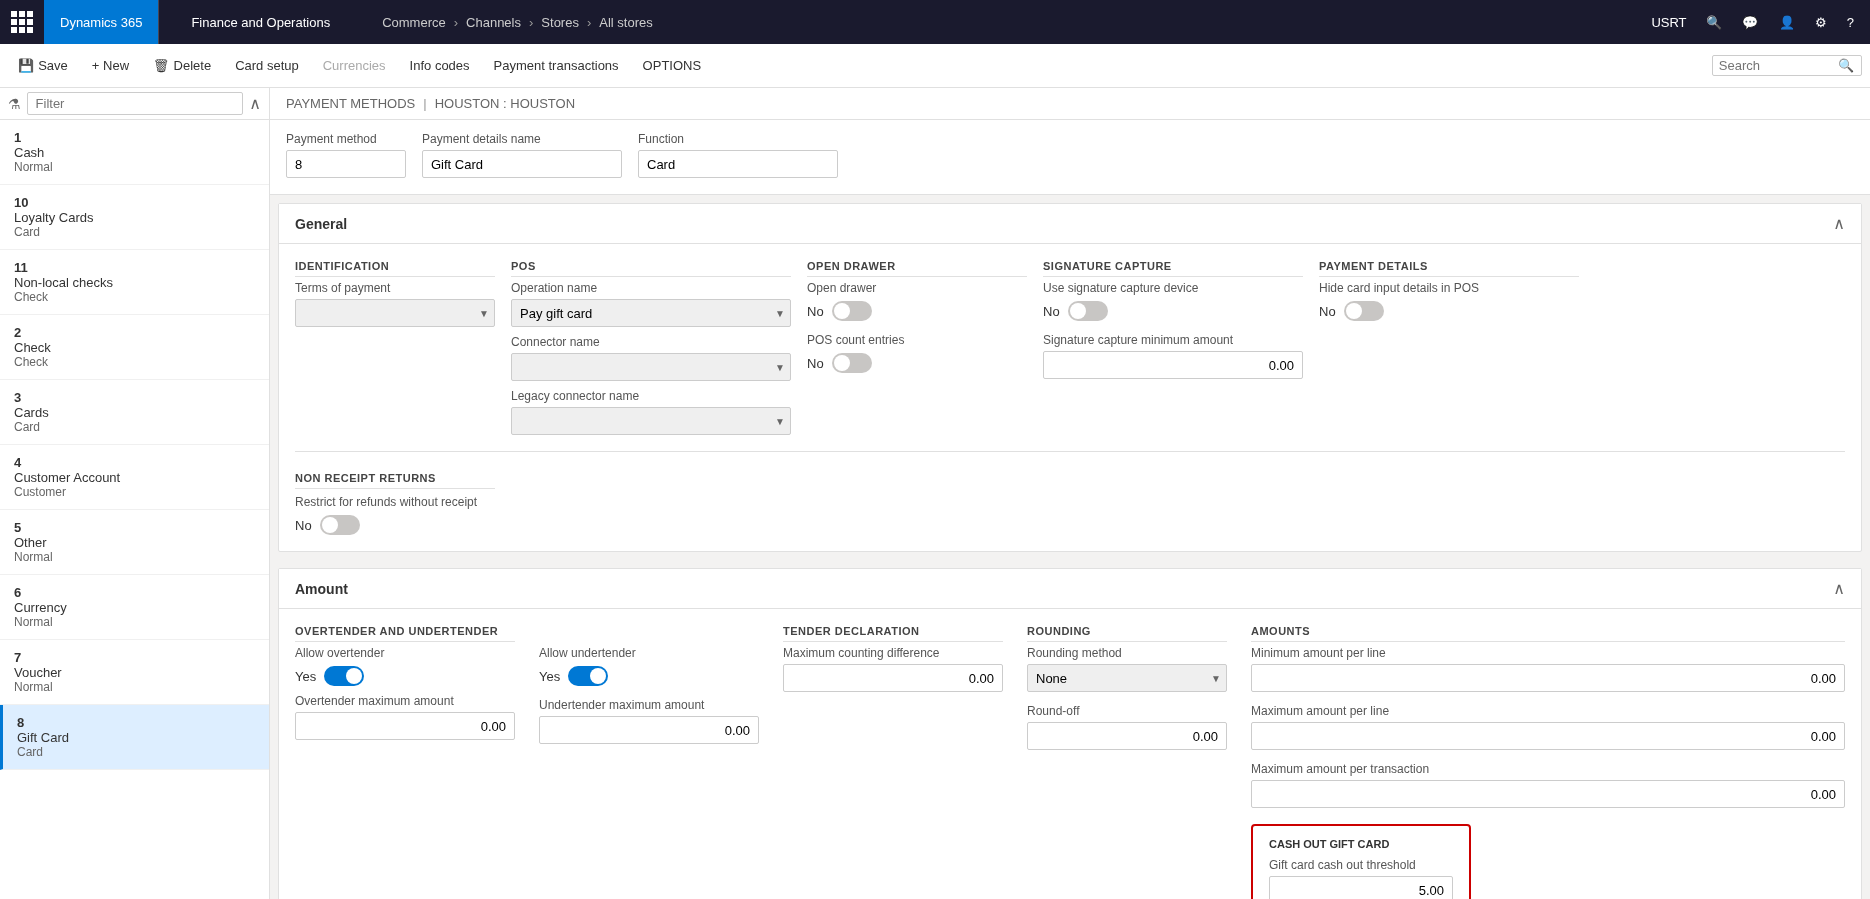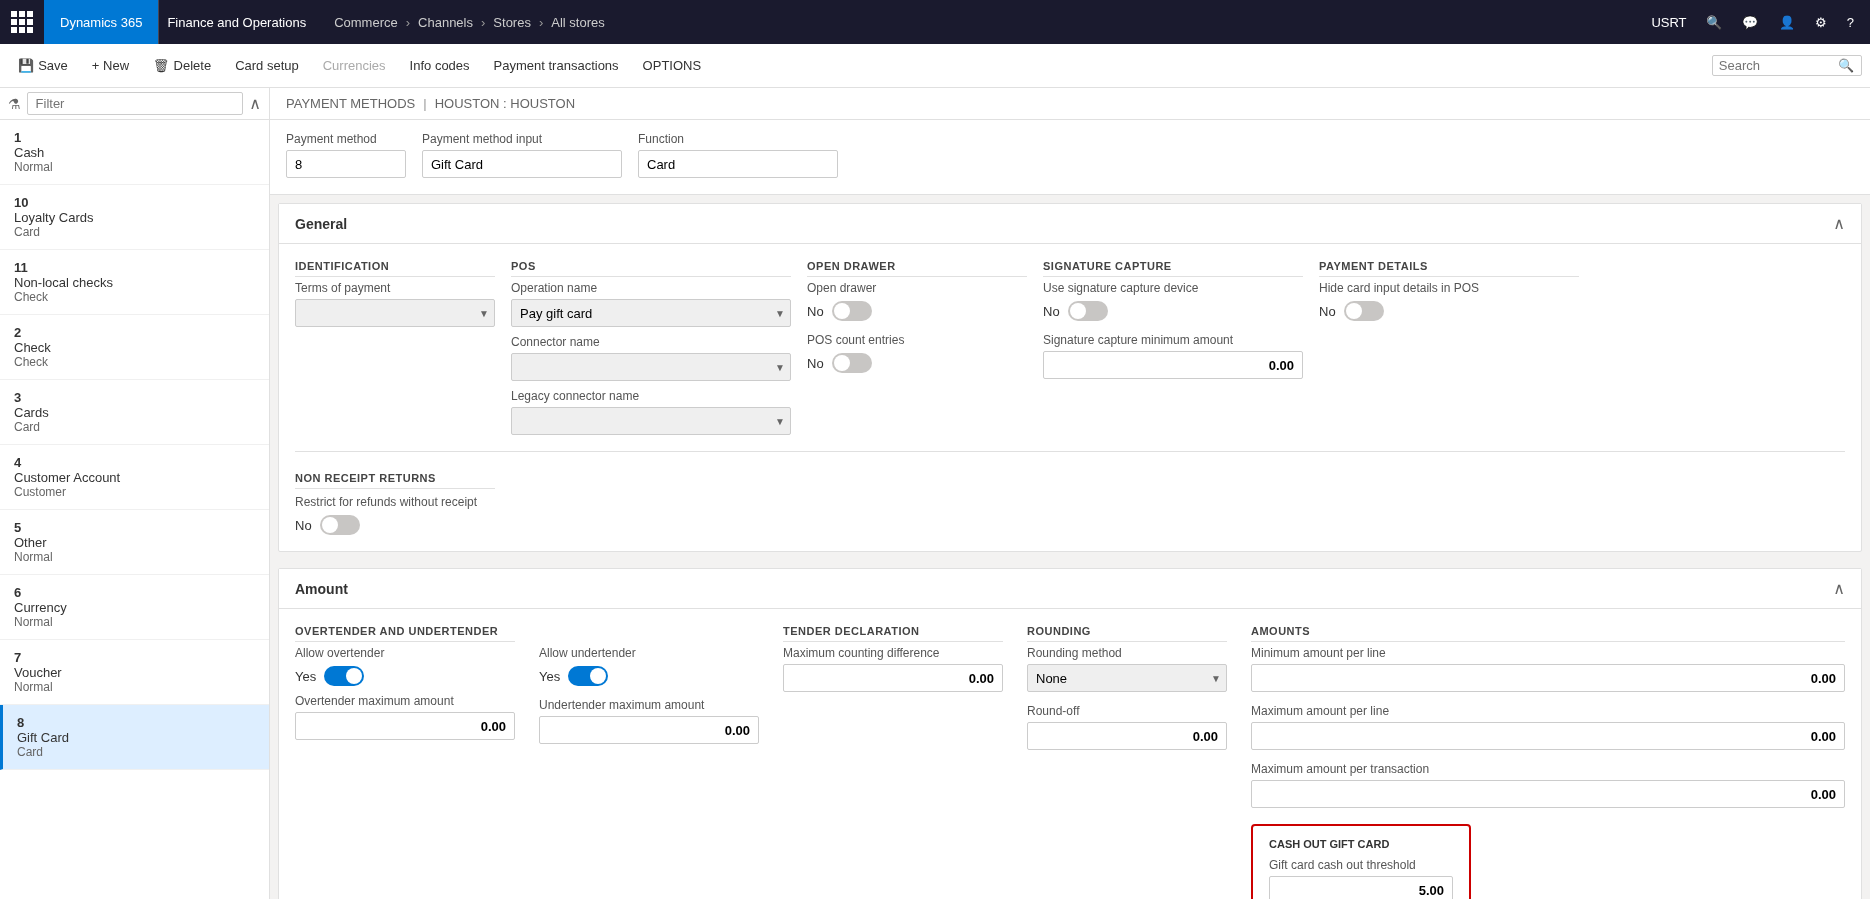--- a/index.html
+++ b/index.html
@@ -4,21 +4,21 @@
   <style>
     * { box-sizing: border-box; margin: 0; padding: 0; font-family: 'Segoe UI', Arial, sans-serif; font-size: 13px; }
     body { background: #f3f2f1; overflow: hidden; }
 
     
     .top-nav { display: flex; align-items: center; background: #1a1a2e; height: 44px; color: white; }
     .nav-waffle { background: #1a1a2e; width: 44px; height: 44px; display: flex; align-items: center; justify-content: center; cursor: pointer; }
     .nav-waffle-icon { display: grid; grid-template-columns: repeat(3,6px); gap: 2px; }
     .nav-waffle-icon span { width: 6px; height: 6px; background: white; display: block; }
     .nav-brand { background: #0078d4; padding: 0 16px; height: 44px; display: flex; align-items: center; font-size: 15px; font-weight: 400; color: white; white-space: nowrap; }
-    .nav-app { padding: 0 8px; height: 44px; display: flex; align-items: center; font-size: 15px; color: white; border-left: 1px solid rgba(255,255,255,0.2); }
+    .nav-app { padding: 0 32px; height: 44px; display: flex; align-items: center; font-size: 15px; color: white; border-left: 1px solid rgba(255,255,255,0.2); }
     .nav-breadcrumb { padding: 0 16px; height: 62px; display: flex; align-items: center; font-size: 13px; color: #ccc; flex: 1; }
     .nav-breadcrumb span { margin: 0 4px; }
     .nav-actions { display: flex; align-items: center; gap: 4px; padding-right: 8px; }
     .nav-action-btn { color: white; background: none; border: none; cursor: pointer; padding: 4px 8px; font-size: 13px; display: flex; align-items: center; }
 
     
     .toolbar { display: flex; align-items: center; background: white; height: 44px; border-bottom: 1px solid #e0e0e0; padding: 0 8px; gap: 4px; }
     .toolbar-btn { display: flex; align-items: center; gap: 4px; padding: 4px 10px; border: none; background: none; cursor: pointer; color: #333; font-size: 13px; height: 32px; border-radius: 2px; }
     .toolbar-btn.disabled { color: #aaa; cursor: default; }
     .toolbar-search { margin-left: auto; border: 1px solid #ccc; border-radius: 2px; display: flex; align-items: center; padding: 2px 6px; }
@@ -50,21 +50,21 @@
     .form-field input, .form-field select { border: 1px solid #ccc; padding: 4px 8px; font-size: 13px; height: 28px; border-radius: 2px; outline: none; }
 
     
     .section { background: white; margin: 8px; border: 1px solid #e0e0e0; border-radius: 2px; }
     .section-header { display: flex; align-items: center; justify-content: space-between; padding: 10px 16px; border-bottom: 1px solid #e0e0e0; background: white; }
     .section-title { font-size: 14px; font-weight: 600; color: #333; }
     .section-collapse-btn { background: none; border: none; cursor: pointer; font-size: 16px; color: #666; }
     .section-body { padding: 16px; }
     .field-row { display: flex; flex-direction: column; gap: 4px; }
     .field-row label { font-size: 12px; color: #555; }
-    .field-row input { border: 1px solid #ccc; padding: 4px 8px; font-size: 13px; height: 28px; border-radius: 2px; width: 100%; font-weight: bold; }
+    .field-row input { border: 1px solid #ccc; padding: 4px 8px; font-size: 13px; height: 28px; border-radius: 2px; width: 100%; }
     .field-row select { border: 1px solid #ccc; padding: 4px 8px; font-size: 13px; height: 28px; border-radius: 2px; width: 100%; }
     .field-row .toggle-wrap { display: flex; align-items: center; gap: 8px; margin-top: 2px; }
     .toggle { width: 40px; height: 20px; border-radius: 10px; border: none; cursor: pointer; position: relative; transition: background 0.2s; }
     .toggle.off { background: #c8c6c4; }
     .toggle.on { background: #0078d4; }
     .toggle::after { content: ''; position: absolute; top: 2px; left: 2px; width: 16px; height: 16px; border-radius: 50%; background: white; transition: left 0.2s; }
     .toggle.on::after { left: 22px; }
     .toggle-label { font-size: 13px; color: #333; }
     .col-title { font-size: 11px; font-weight: 600; color: #444; text-transform: uppercase; letter-spacing: 0.5px; border-bottom: 1px solid #e0e0e0; padding-bottom: 4px; margin-bottom: 4px; }
     .num-input { width: 100%; border: 1px solid #ccc; padding: 4px 8px; font-size: 13px; height: 28px; border-radius: 2px; text-align: right; }
@@ -223,21 +223,21 @@
       <span>HOUSTON : HOUSTON</span>
     </div>
 
     <div class="form-header">
       <div class="form-fields-row">
         <div class="form-field">
           <label>Payment method</label>
           <input type="text" style="width: 120px;" value="8">
         </div>
         <div class="form-field">
-          <label>Payment method input</label>
+          <label>Payment details name</label>
           <input type="text" style="width: 200px;" value="Gift Card">
         </div>
         <div class="form-field">
           <label>Function</label>
           <input type="text" style="width: 200px;" value="Card">
         </div>
       </div>
     </div>
 
     <div class="section">

